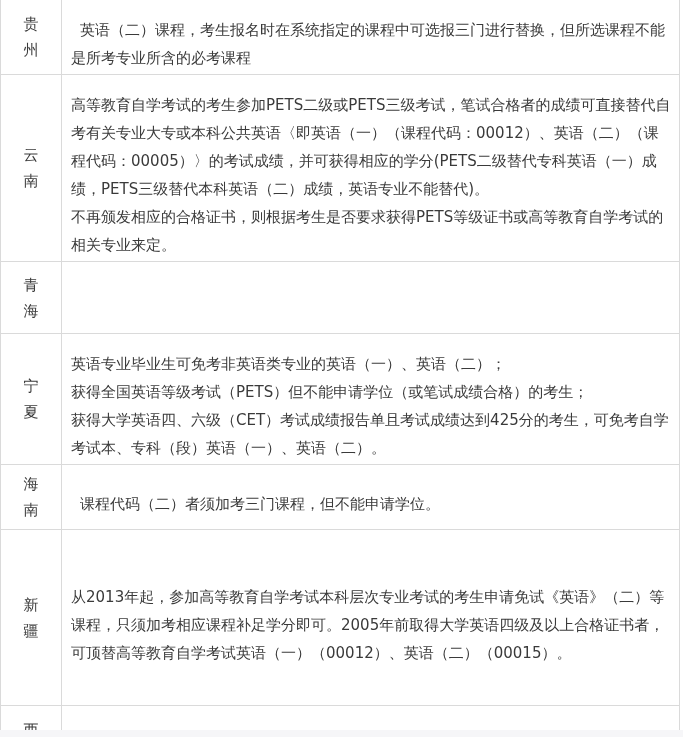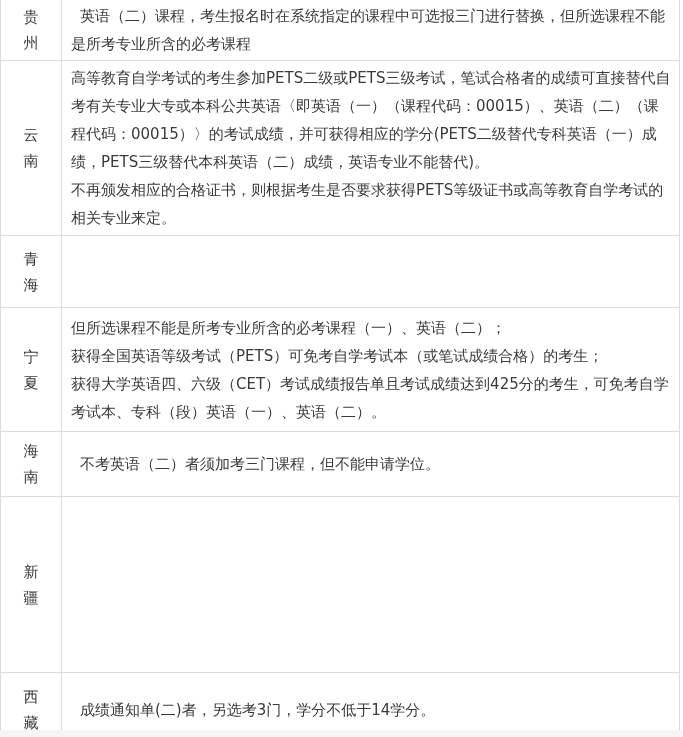--- a/index.html
+++ b/index.html
@@ -26,21 +26,21 @@
   .province-cell{
     flex:none;width:61px;box-sizing:border-box;
     border-right:1px solid var(--border);
     display:flex;flex-direction:column;justify-content:center;align-items:center;
     font-size:15px;line-height:26px;
   }
   .pchar{display:block;text-align:center;}
   .policy-cell{
     flex:1;min-width:0;box-sizing:border-box;
     display:flex;flex-direction:column;justify-content:center;
-    padding:2px 8px 2px 9px;
+    padding:16px 8px 2px 9px;
     font-size:15px;line-height:28px;
   }
   .para{margin:0;text-align:left;word-break:break-all;}
   .para.indent{text-indent:9px;}
   .page-edge{
     position:absolute;left:0;bottom:0;width:683px;height:7px;
     background:var(--edge);z-index:5;
   }
 </style>
 </head>
@@ -56,60 +56,61 @@
         <p class="para indent">英语（二）课程，考生报名时在系统指定的课程中可选报三门进行替换，但所选课程不能是所考专业所含的必考课程</p>
       </div>
   </div>
 
   <div class="row" style="min-height: 174px;">
     <div class="province-cell">
         <span class="pchar">云</span>
         <span class="pchar">南</span>
       </div>
     <div class="policy-cell">
-        <p class="para">高等教育自学考试的考生参加PETS二级或PETS三级考试，笔试合格者的成绩可直接替代自考有关专业大专或本科公共英语〈即英语（一）（课程代码：00015）、英语（二）（课程代码：00015）〉的考试成绩，并可获得相应的学分(PETS二级替代专科英语（一）成绩，PETS三级替代本科英语（二）成绩，英语专业不能替代)。</p>
+        <p class="para">高等教育自学考试的考生参加PETS二级或PETS三级考试，笔试合格者的成绩可直接替代自考有关专业大专或本科公共英语〈即英语（一）（课程代码：00012）、英语（二）（课程代码：00005）〉的考试成绩，并可获得相应的学分(PETS二级替代专科英语（一）成绩，PETS三级替代本科英语（二）成绩，英语专业不能替代)。</p>
         <p class="para">不再颁发相应的合格证书，则根据考生是否要求获得PETS等级证书或高等教育自学考试的相关专业来定。</p>
       </div>
   </div>
 
   <div class="row" style="min-height: 71px;">
     <div class="province-cell">
         <span class="pchar">青</span>
         <span class="pchar">海</span>
       </div>
   </div>
 
   <div class="row" style="min-height: 123px;">
     <div class="province-cell">
         <span class="pchar">宁</span>
         <span class="pchar">夏</span>
       </div>
     <div class="policy-cell">
-        <p class="para">但所选课程不能是所考专业所含的必考课程（一）、英语（二）；</p>
-        <p class="para">获得全国英语等级考试（PETS）可免考自学考试本（或笔试成绩合格）的考生；</p>
+        <p class="para">英语专业毕业生可免考非英语类专业的英语（一）、英语（二）；</p>
+        <p class="para">获得全国英语等级考试（PETS）但不能申请学位（或笔试成绩合格）的考生；</p>
         <p class="para">获得大学英语四、六级（CET）考试成绩报告单且考试成绩达到425分的考生，可免考自学考试本、专科（段）英语（一）、英语（二）。</p>
       </div>
   </div>
 
   <div class="row" style="min-height: 64px;">
     <div class="province-cell">
         <span class="pchar">海</span>
         <span class="pchar">南</span>
       </div>
     <div class="policy-cell">
-        <p class="para indent">不考英语（二）者须加考三门课程，但不能申请学位。</p>
+        <p class="para indent">课程代码（二）者须加考三门课程，但不能申请学位。</p>
       </div>
   </div>
 
   <div class="row" style="min-height: 175px;">
     <div class="province-cell">
         <span class="pchar">新</span>
         <span class="pchar">疆</span>
       </div>
     <div class="policy-cell">
+        <p class="para">从2013年起，参加高等教育自学考试本科层次专业考试的考生申请免试《英语》（二）等课程，只须加考相应课程补足学分即可。2005年前取得大学英语四级及以上合格证书者，可顶替高等教育自学考试英语（一）（00012）、英语（二）（00015）。</p>
       </div>
   </div>
 
   <div class="row" style="min-height: 73px;">
     <div class="province-cell">
         <span class="pchar">西</span>
         <span class="pchar">藏</span>
       </div>
     <div class="policy-cell">
         <p class="para indent">成绩通知单(二)者，另选考3门，学分不低于14学分。</p>

